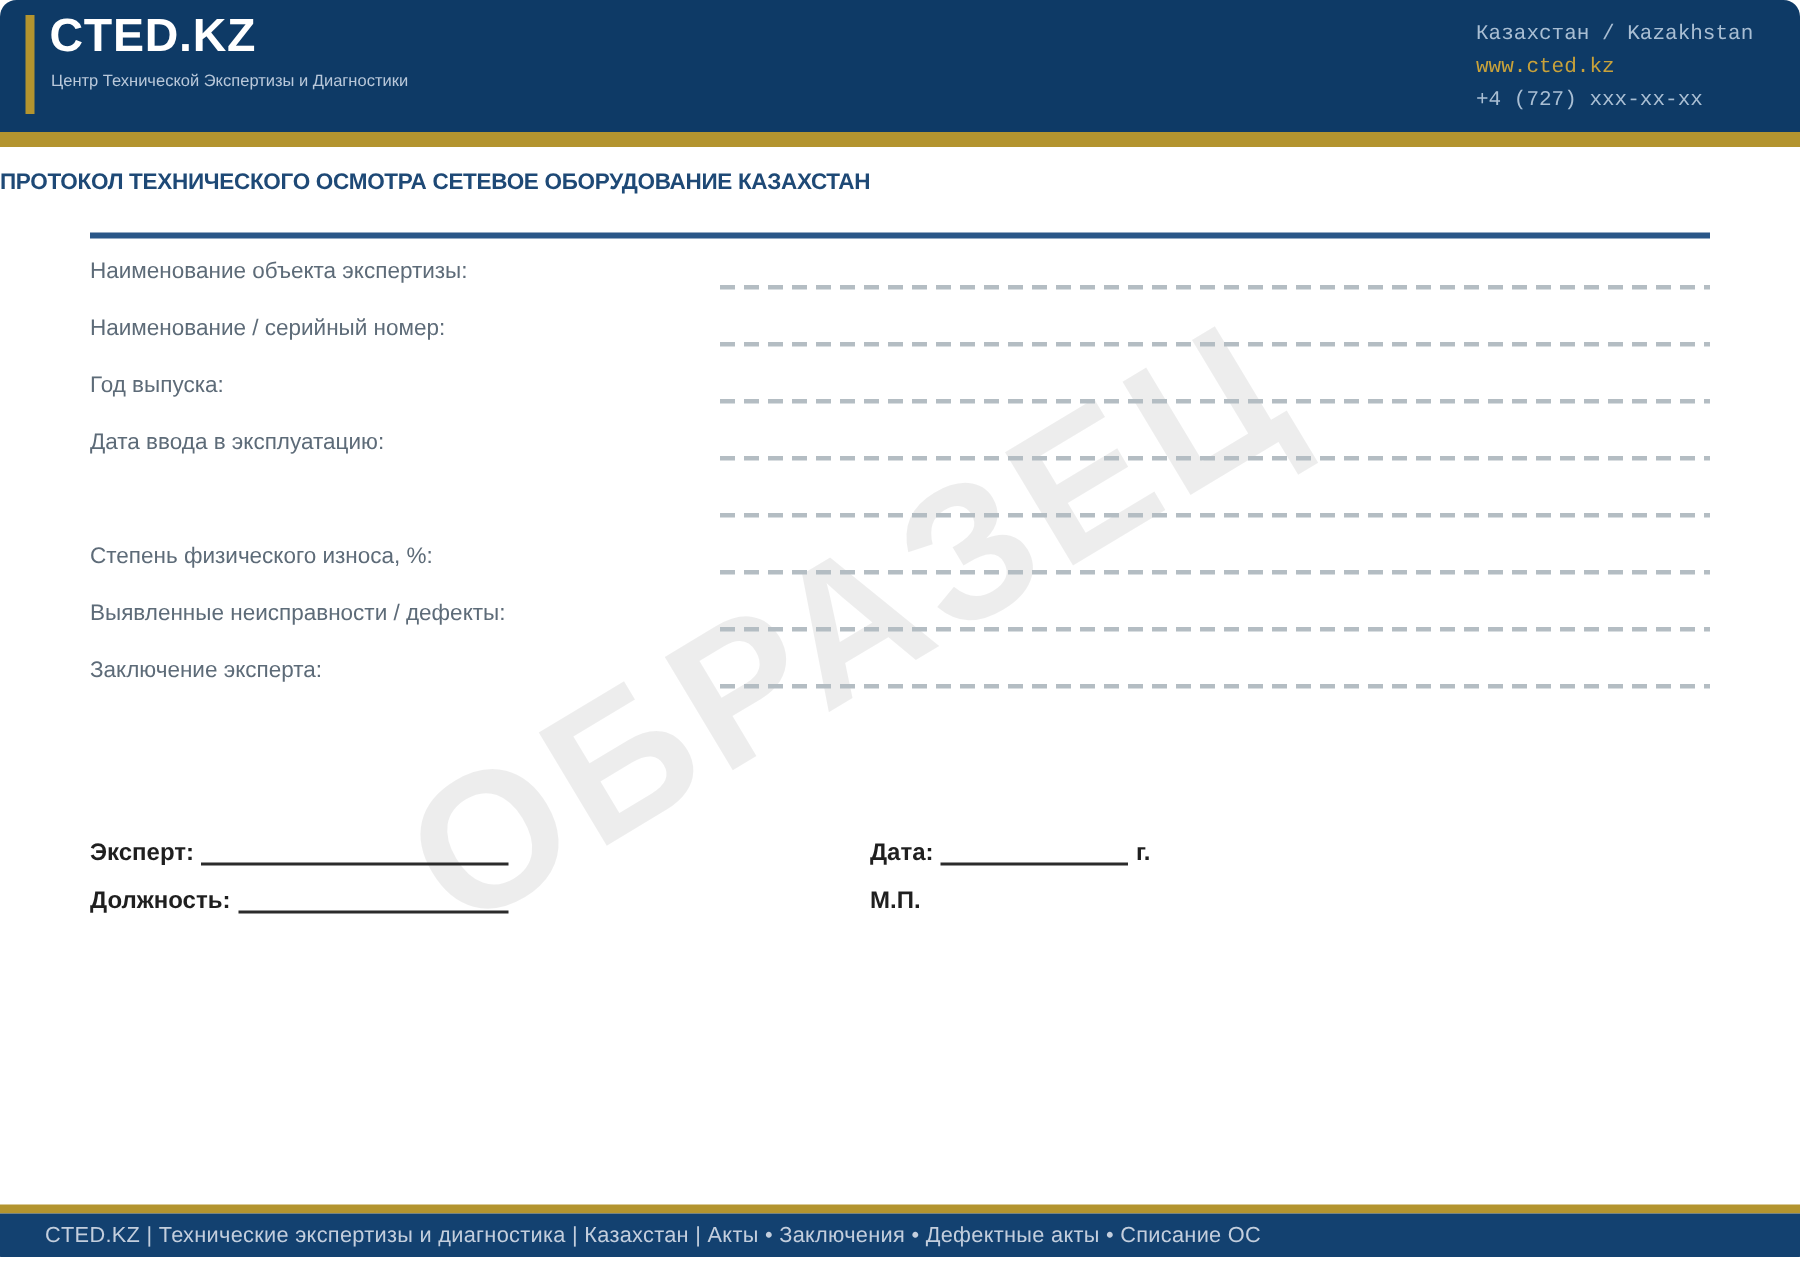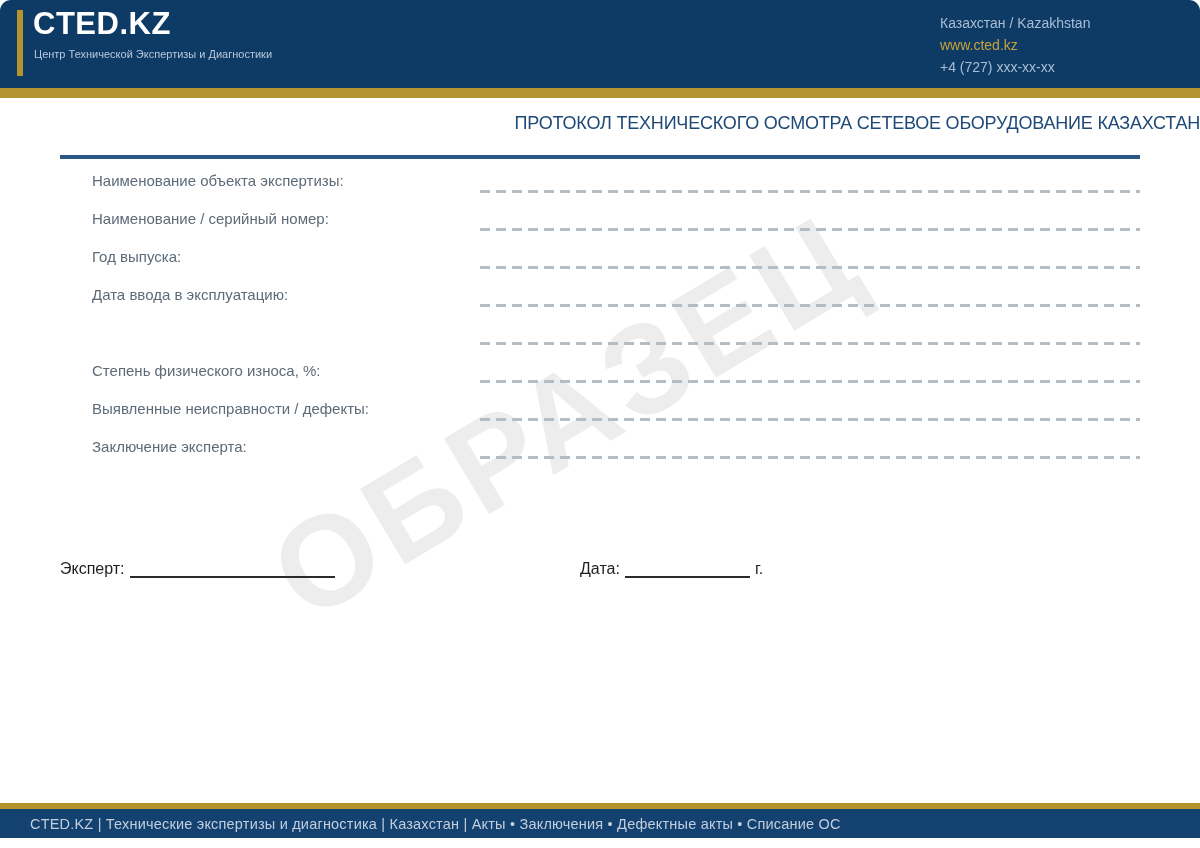--- a/index.html
+++ b/index.html
@@ -17,44 +17,44 @@
   }
   *{margin:0;padding:0;box-sizing:border-box;}
   body{background:#fff;font-family:"Liberation Sans", sans-serif;}
   .page{position:relative;width:1200px;height:848px;background:#fff;overflow:hidden;border-radius:11px;}
 
   
   .header{position:absolute;top:0;left:0;width:100%;height:88px;background:var(--navy);}
   .accent-bar{position:absolute;left:17px;top:10px;width:6px;height:66px;background:var(--gold);}
   .logo{position:absolute;left:33px;top:6px;color:#ffffff;font-size:31px;font-weight:bold;letter-spacing:.5px;}
   .tagline{position:absolute;left:34px;top:48px;color:#b9c8da;font-size:11px;}
-  .header-right{position:absolute;left:940px;top:12px;font-size:14px;line-height:22px;color:var(--muted-blue);}
+  .header-right{position:absolute;left:984px;top:12px;font-size:14px;line-height:22px;color:var(--muted-blue);font-family:Liberation Mono, monospace;}
   .header-right .website{color:var(--gold-text);cursor:pointer;}
   .gold-divider{position:absolute;top:88px;left:0;width:100%;height:10px;background:var(--gold);}
 
   
-  .doc-title{position:absolute;top:113px;left:0;width:100%;text-align:right;
-    color:var(--title-navy);font-size:18px;font-weight:normal;letter-spacing:-.2px;}
+  .doc-title{position:absolute;top:113px;left:0;width:100%;text-align:left;
+    color:var(--title-navy);font-size:15px;font-weight:bold;letter-spacing:-.2px;}
   .title-rule{position:absolute;top:155px;left:60px;width:1080px;height:4px;background:var(--rule-navy);}
 
   
   .watermark{position:absolute;left:167px;top:346px;width:800px;height:140px;line-height:140px;
     text-align:center;transform:rotate(-31deg);font-size:128px;font-weight:bold;
     letter-spacing:6px;color:rgba(0,0,0,0.07);white-space:nowrap;pointer-events:none;}
 
   
   .form-rows{position:absolute;top:165px;left:60px;width:1080px;}
   .form-row{position:relative;height:38px;}
-  .form-label{position:absolute;left:0;top:7px;font-size:15px;color:var(--label-gray);margin-left:32px;}
+  .form-label{position:absolute;left:0;top:7px;font-size:15px;color:var(--label-gray);}
   .form-blank{position:absolute;left:420px;right:0;top:25px;height:3px;
     background:repeating-linear-gradient(90deg,var(--dash-gray) 0 10px,transparent 10px 16px);}
 
   
   .signature{position:absolute;left:60px;top:560px;width:1080px;font-size:16px;color:var(--ink);}
-  .sig-row{position:relative;height:32px;}
+  .sig-row{position:relative;height:32px;font-weight:bold;}
   .sig-cell-right{position:absolute;left:520px;top:0;}
   .sig-line{display:inline-block;height:16px;border-bottom:2px solid #2b2b2b;vertical-align:-4px;margin-left:5px;}
   .sig-line.expert{width:205px;}
   .sig-line.position{width:180px;}
   .sig-line.date{width:125px;margin-right:5px;}
 
   
   .footer-gold{position:absolute;top:803px;left:0;width:100%;height:6px;background:var(--gold);}
   .footer{position:absolute;top:809px;left:0;width:100%;height:29px;background:var(--footer-navy);
     display:flex;align-items:center;padding-left:30px;color:var(--footer-text);font-size:14.5px;letter-spacing:.2px;}
@@ -115,20 +115,24 @@
       </div>
     </div>
 
   <div class="signature">
     <div class="sig-row">
       <span>Эксперт:</span><span class="sig-line expert"></span>
       <span class="sig-cell-right">
         <span>Дата:</span><span class="sig-line date"></span><span>г.</span>
       </span>
     </div>
+    <div class="sig-row">
+      <span>Должность:</span><span class="sig-line position"></span>
+      <span class="sig-cell-right">М.П.</span>
+    </div>
   </div>
 
   <div class="footer-gold"></div>
   <div class="footer">
     <span>CTED.KZ  |  Технические экспертизы и диагностика  |  Казахстан  |  Акты • Заключения • Дефектные акты • Списание ОС</span>
   </div>
 
 </div>
 
 </body></html>

